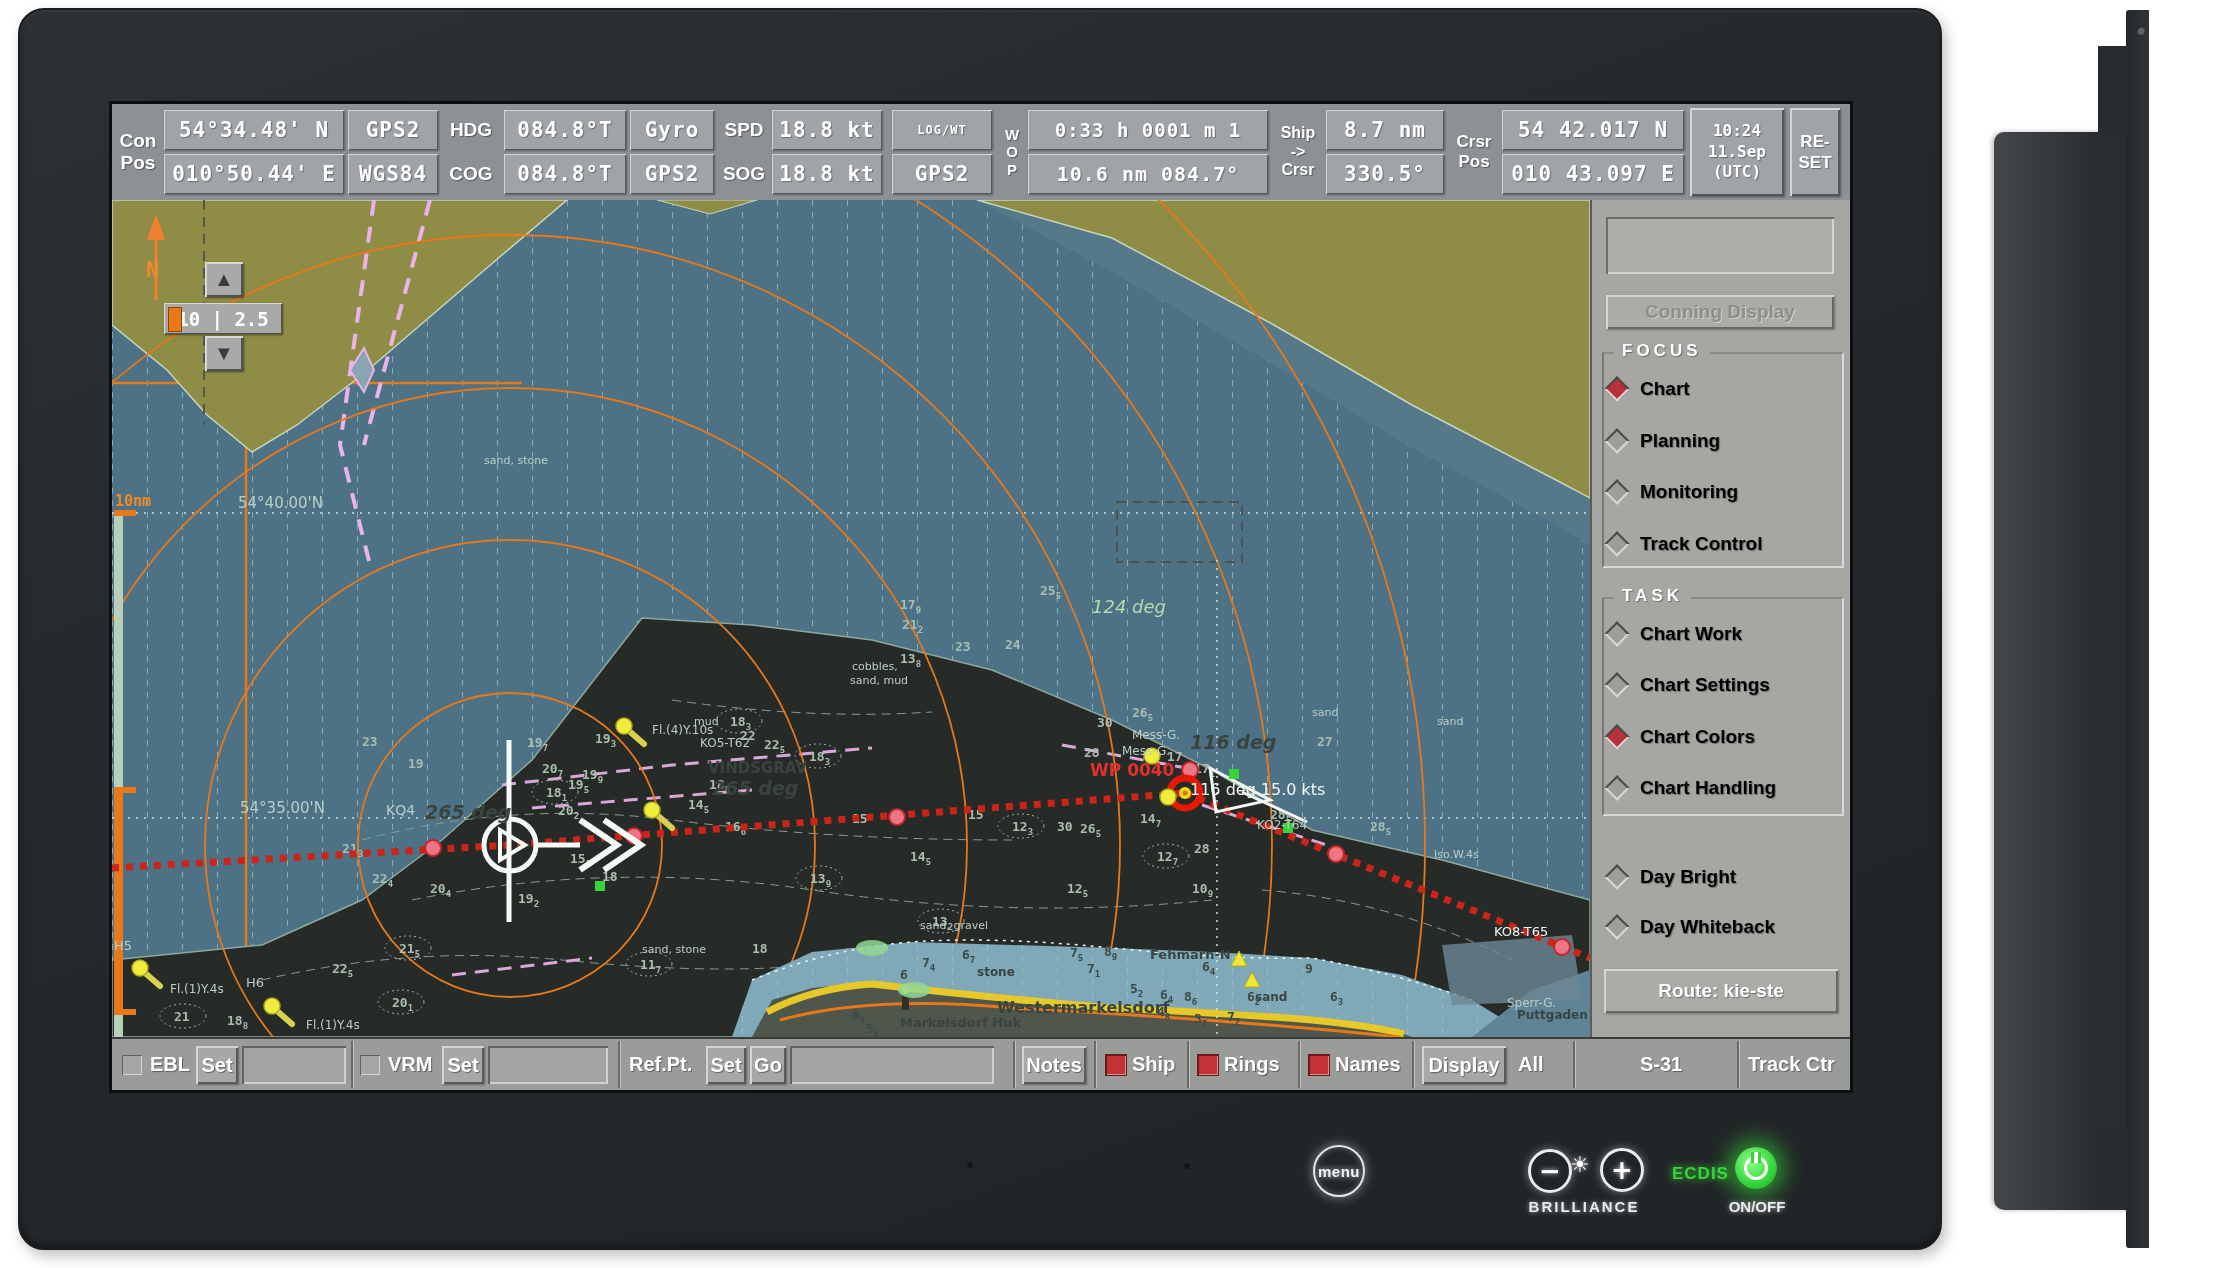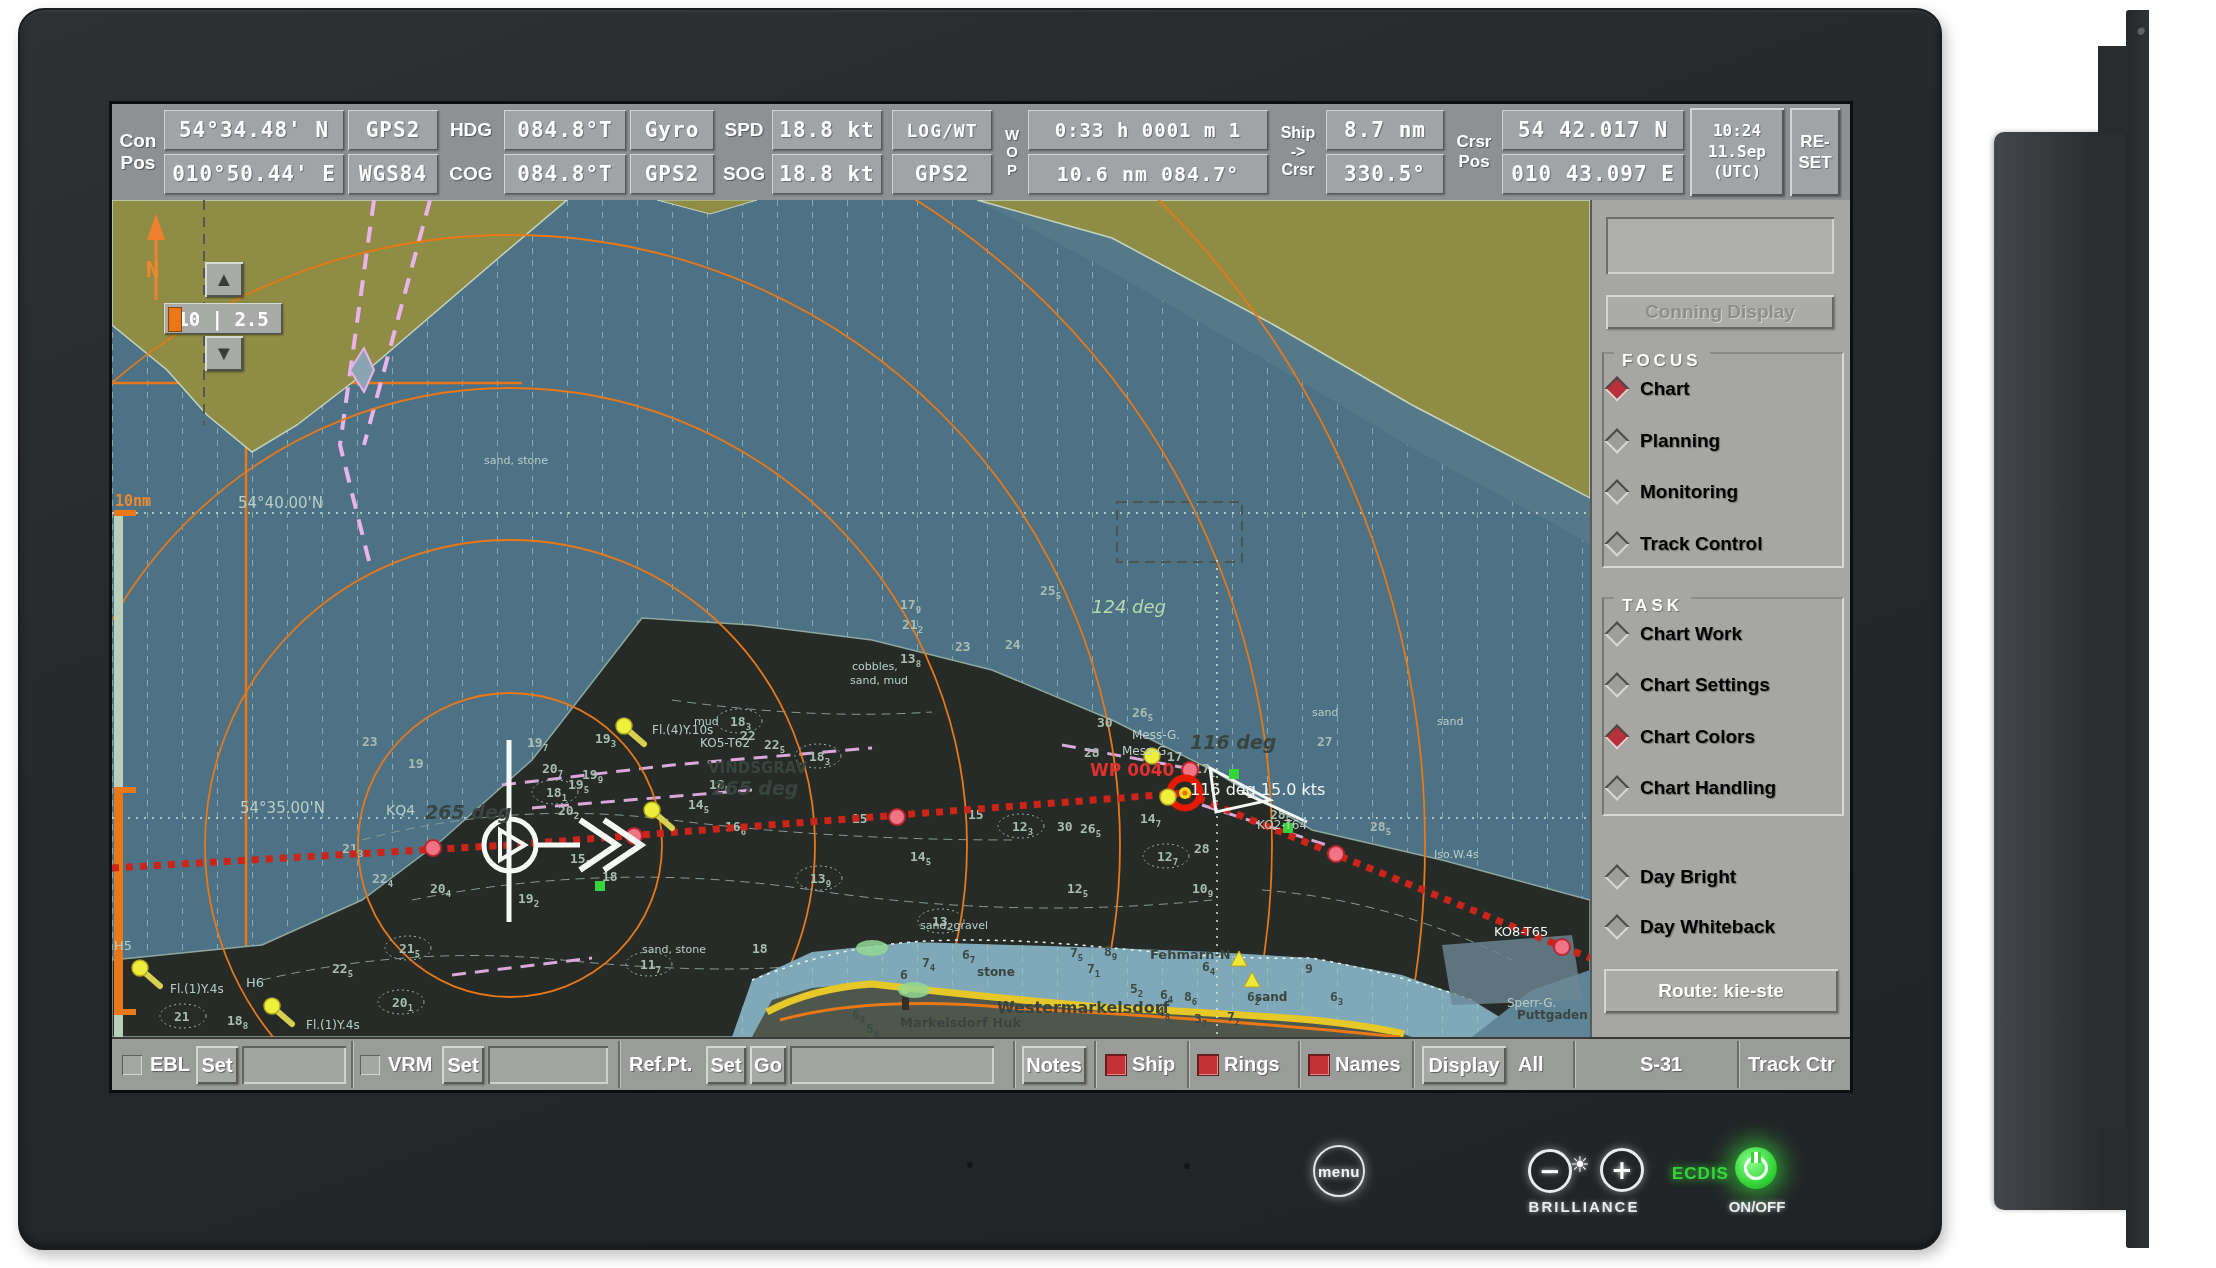--- a/index.html
+++ b/index.html
@@ -54,21 +54,21 @@
     border-left:2px solid #5a5c5a;box-sizing:border-box;}
   .msgbox{position:absolute;left:14px;top:17px;width:228px;height:57px;background:#aeaeab;
     box-shadow:inset 2px 2px 0 #6e6e6c, inset -2px -2px 0 #d2d2d0;}
   .btn3d{position:absolute;background:#ababa8;display:flex;align-items:center;justify-content:center;
     box-shadow:inset 2px 2px 0 #d6d6d4, inset -2px -2px 0 #666664, 1px 1px 2px rgba(0,0,0,.3);
     font:bold 19px "Liberation Sans",sans-serif;}
   .btn-disabled{color:#8d8d8b;text-shadow:1px 1px 0 #cfcfcd;}
   .btn-white{color:#fff;text-shadow:1px 1px 1px rgba(0,0,0,.35);}
   .group{position:absolute;left:10px;width:238px;border:2px solid;border-color:#77777590 #d8d8d6 #d8d8d6 #777775;}
   .group-title{position:absolute;top:-13px;left:10px;background:#a6a6a3;padding:0 8px;
-    font:bold 17px "Liberation Sans",sans-serif;color:#fff;letter-spacing:4px;text-shadow:1px 1px 1px rgba(0,0,0,.35);margin-top:10px;}
+    font:bold 17px "Liberation Sans",sans-serif;color:#fff;letter-spacing:4px;text-shadow:1px 1px 1px rgba(0,0,0,.35);}
   .g-item{position:absolute;left:16px;display:flex;align-items:center;gap:14px;cursor:default;}
   .diamond{width:14px;height:14px;transform:rotate(45deg);background:#9d9d9a;
     border:2px solid;border-color:#4a4a48 #d8d8d6 #d8d8d6 #4a4a48;}
   .diamond.on{background:#b8303a;}
   .g-item span.g-txt{font:bold 19px "Liberation Sans",sans-serif;color:#000000;text-shadow:1px 1px 1px rgba(0,0,0,.35);white-space:nowrap;}
 
   
   .toolbar{position:absolute;left:0;top:933px;width:1738px;height:53px;background:#9a9c99;border-top:2px solid #3a3c3a;box-sizing:border-box;}
   .t-lbl{position:absolute;top:0;height:51px;display:flex;align-items:center;color:#fff;
     font:bold 20px "Liberation Sans",sans-serif;text-shadow:1px 1px 1px rgba(0,0,0,.4);white-space:nowrap;}
@@ -131,21 +131,21 @@
         <div class="tb-lbl" style="left:330px;top:6px;width:58px;height:40px">HDG</div>
         <div class="tb-lbl" style="left:330px;top:50px;width:58px;height:40px">COG</div>
         <div class="tb-box" style="left:392px;top:6px;width:122px">084.8°T</div>
         <div class="tb-box" style="left:392px;top:50px;width:122px">084.8°T</div>
         <div class="tb-box" style="left:518px;top:6px;width:84px">Gyro</div>
         <div class="tb-box" style="left:518px;top:50px;width:84px">GPS2</div>
         <div class="tb-lbl" style="left:606px;top:6px;width:52px;height:40px">SPD</div>
         <div class="tb-lbl" style="left:606px;top:50px;width:52px;height:40px">SOG</div>
         <div class="tb-box" style="left:660px;top:6px;width:110px">18.8 kt</div>
         <div class="tb-box" style="left:660px;top:50px;width:110px">18.8 kt</div>
-        <div class="tb-box" style="left:780px;top:6px;width:100px;font-size:18px">LOG/WT</div>
+        <div class="tb-box" style="left:780px;top:6px;width:100px;font-size:12px">LOG/WT</div>
         <div class="tb-box" style="left:780px;top:50px;width:100px">GPS2</div>
         <div class="tb-lbl" style="left:888px;top:4px;width:24px;height:88px;font-size:15px">
           <span>W</span>
             <span>O</span>
             <span>P</span>
         </div>
         <div class="tb-box" style="left:916px;top:6px;width:240px;font-size:19px">0:33 h 0001 m 1</div>
         <div class="tb-box" style="left:916px;top:50px;width:240px;font-size:20px">10.6 nm 084.7°</div>
         <div class="tb-lbl" style="left:1162px;top:4px;width:48px;height:88px;font-size:16px">
           <span>Ship</span>

